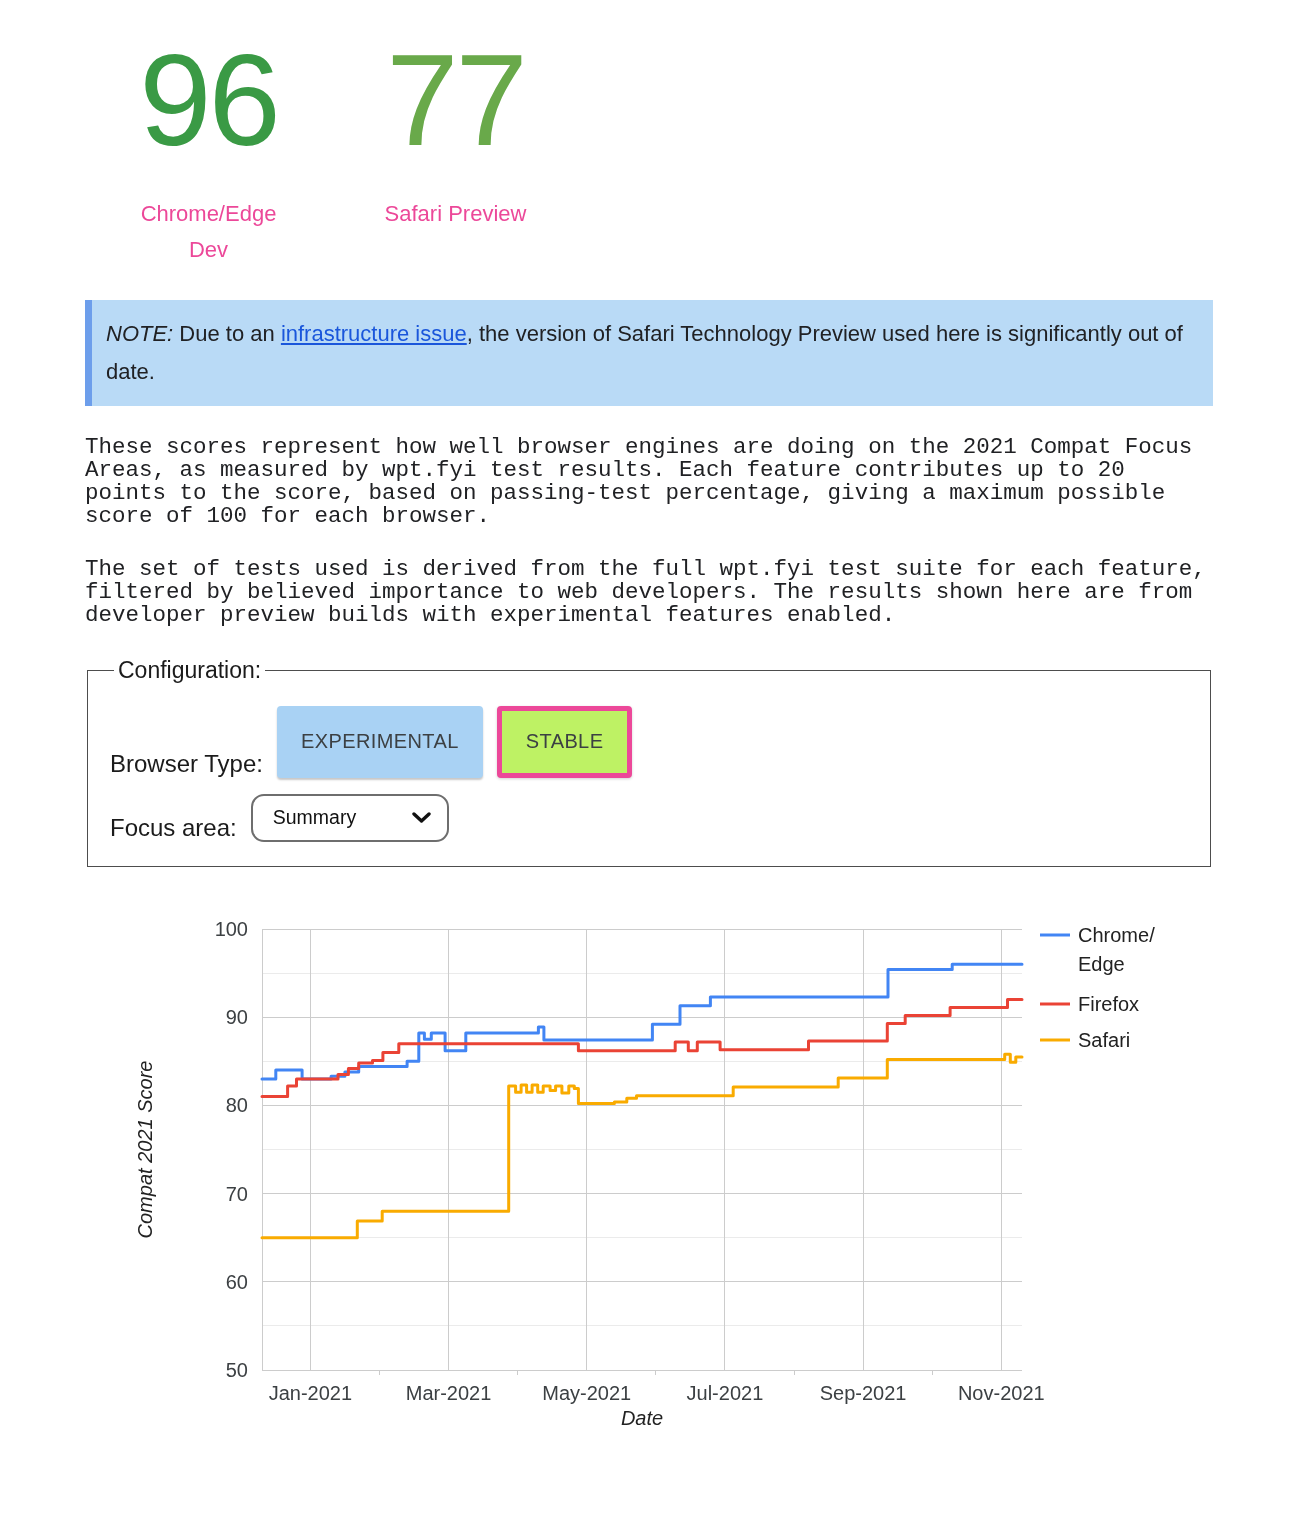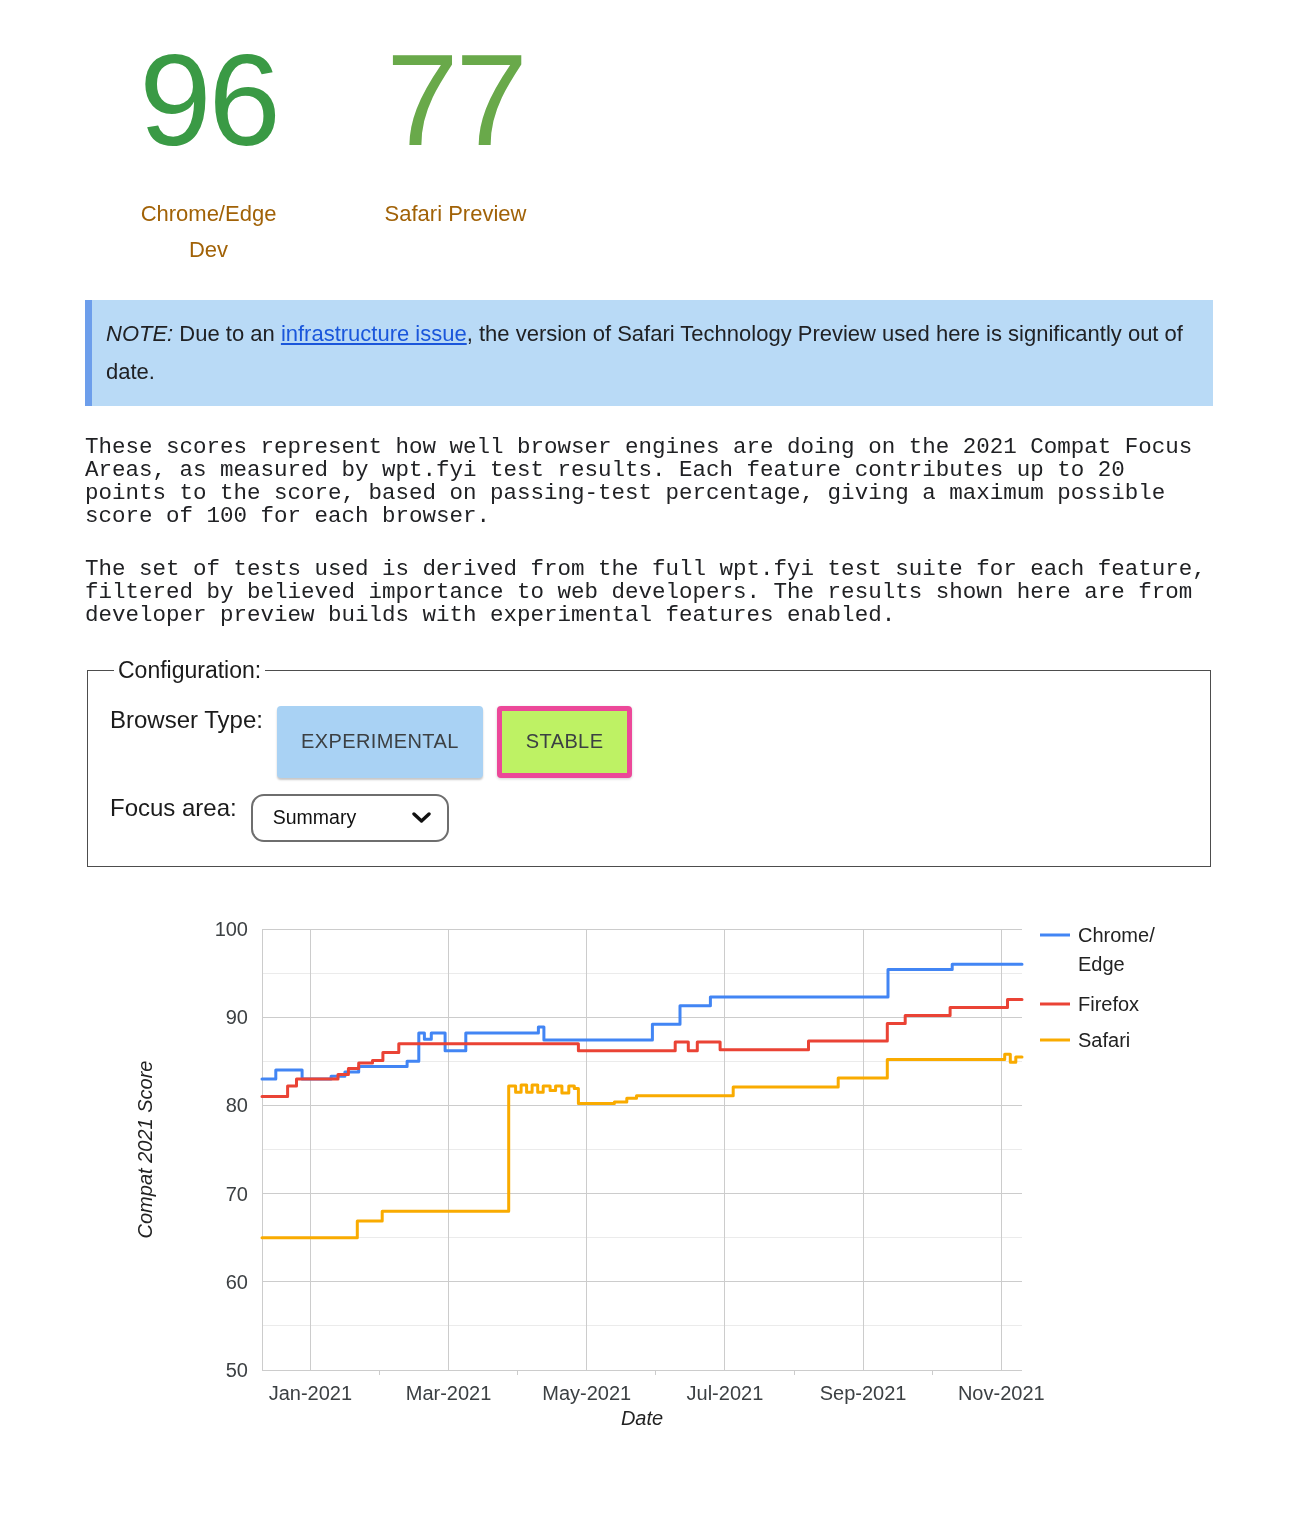--- a/index.html
+++ b/index.html
@@ -7,40 +7,40 @@
     width:1298px;height:1528px;overflow:hidden;
     font-family:"Liberation Sans",sans-serif;color:#202124;
     -webkit-font-smoothing:antialiased;
   }
   .container{margin:0 85px;width:1128px;}
 
   
   .scores{display:flex;justify-content:flex-start;padding-top:28px;}
   .score-card{width:247px;text-align:center;}
   .score-value{font-size:130px;line-height:1.12;font-weight:400;letter-spacing:-3px;}
-  .score-label{font-size:22px;line-height:36px;color:#a16207;margin:22px auto 0;max-width:158px;}
+  .score-label{font-size:22px;line-height:36px;color:#ec4899;margin:22px auto 0;max-width:158px;}
 
   
   .note{
     margin-top:32px;background:#b9daf6;border-left:7px solid #6d9eeb;
     padding:15px 20px 15px 14px;font-size:22px;line-height:38px;color:#202124;
   }
   .note-prefix{font-style:italic;}
   .note-link{color:#1a56db;text-decoration:underline;cursor:pointer;}
 
   
   .container p{margin:30px 0;font-size:22.5px;line-height:23px;color:#202124;font-family:Liberation Mono, monospace;}
 
   
   fieldset.config{
     margin-top:26px;border:1px solid #4d4d4d;border-radius:0;
     padding:6px 20px 24px 22px;
   }
   fieldset.config legend{font-size:23px;padding:0 4px;margin-left:4px;color:#1b1b1b;}
-  .config-row{display:flex;align-items:flex-start;margin-top:16px;}
+  .config-row{display:flex;align-items:flex-end;margin-top:16px;}
   .config-label{font-size:24px;margin-right:14px;color:#1b1b1b;}
   .btn{
     font-family:"Liberation Sans",sans-serif;font-size:20px;letter-spacing:0.4px;
     border:none;border-radius:4px;height:72px;padding:4px 24px;cursor:pointer;color:#3c4043;
   }
   .btn-experimental{
     background:#a9d2f4;margin-right:14px;
     box-shadow:0 2px 2px rgba(0,0,0,0.22);
   }
   .btn-stable{

